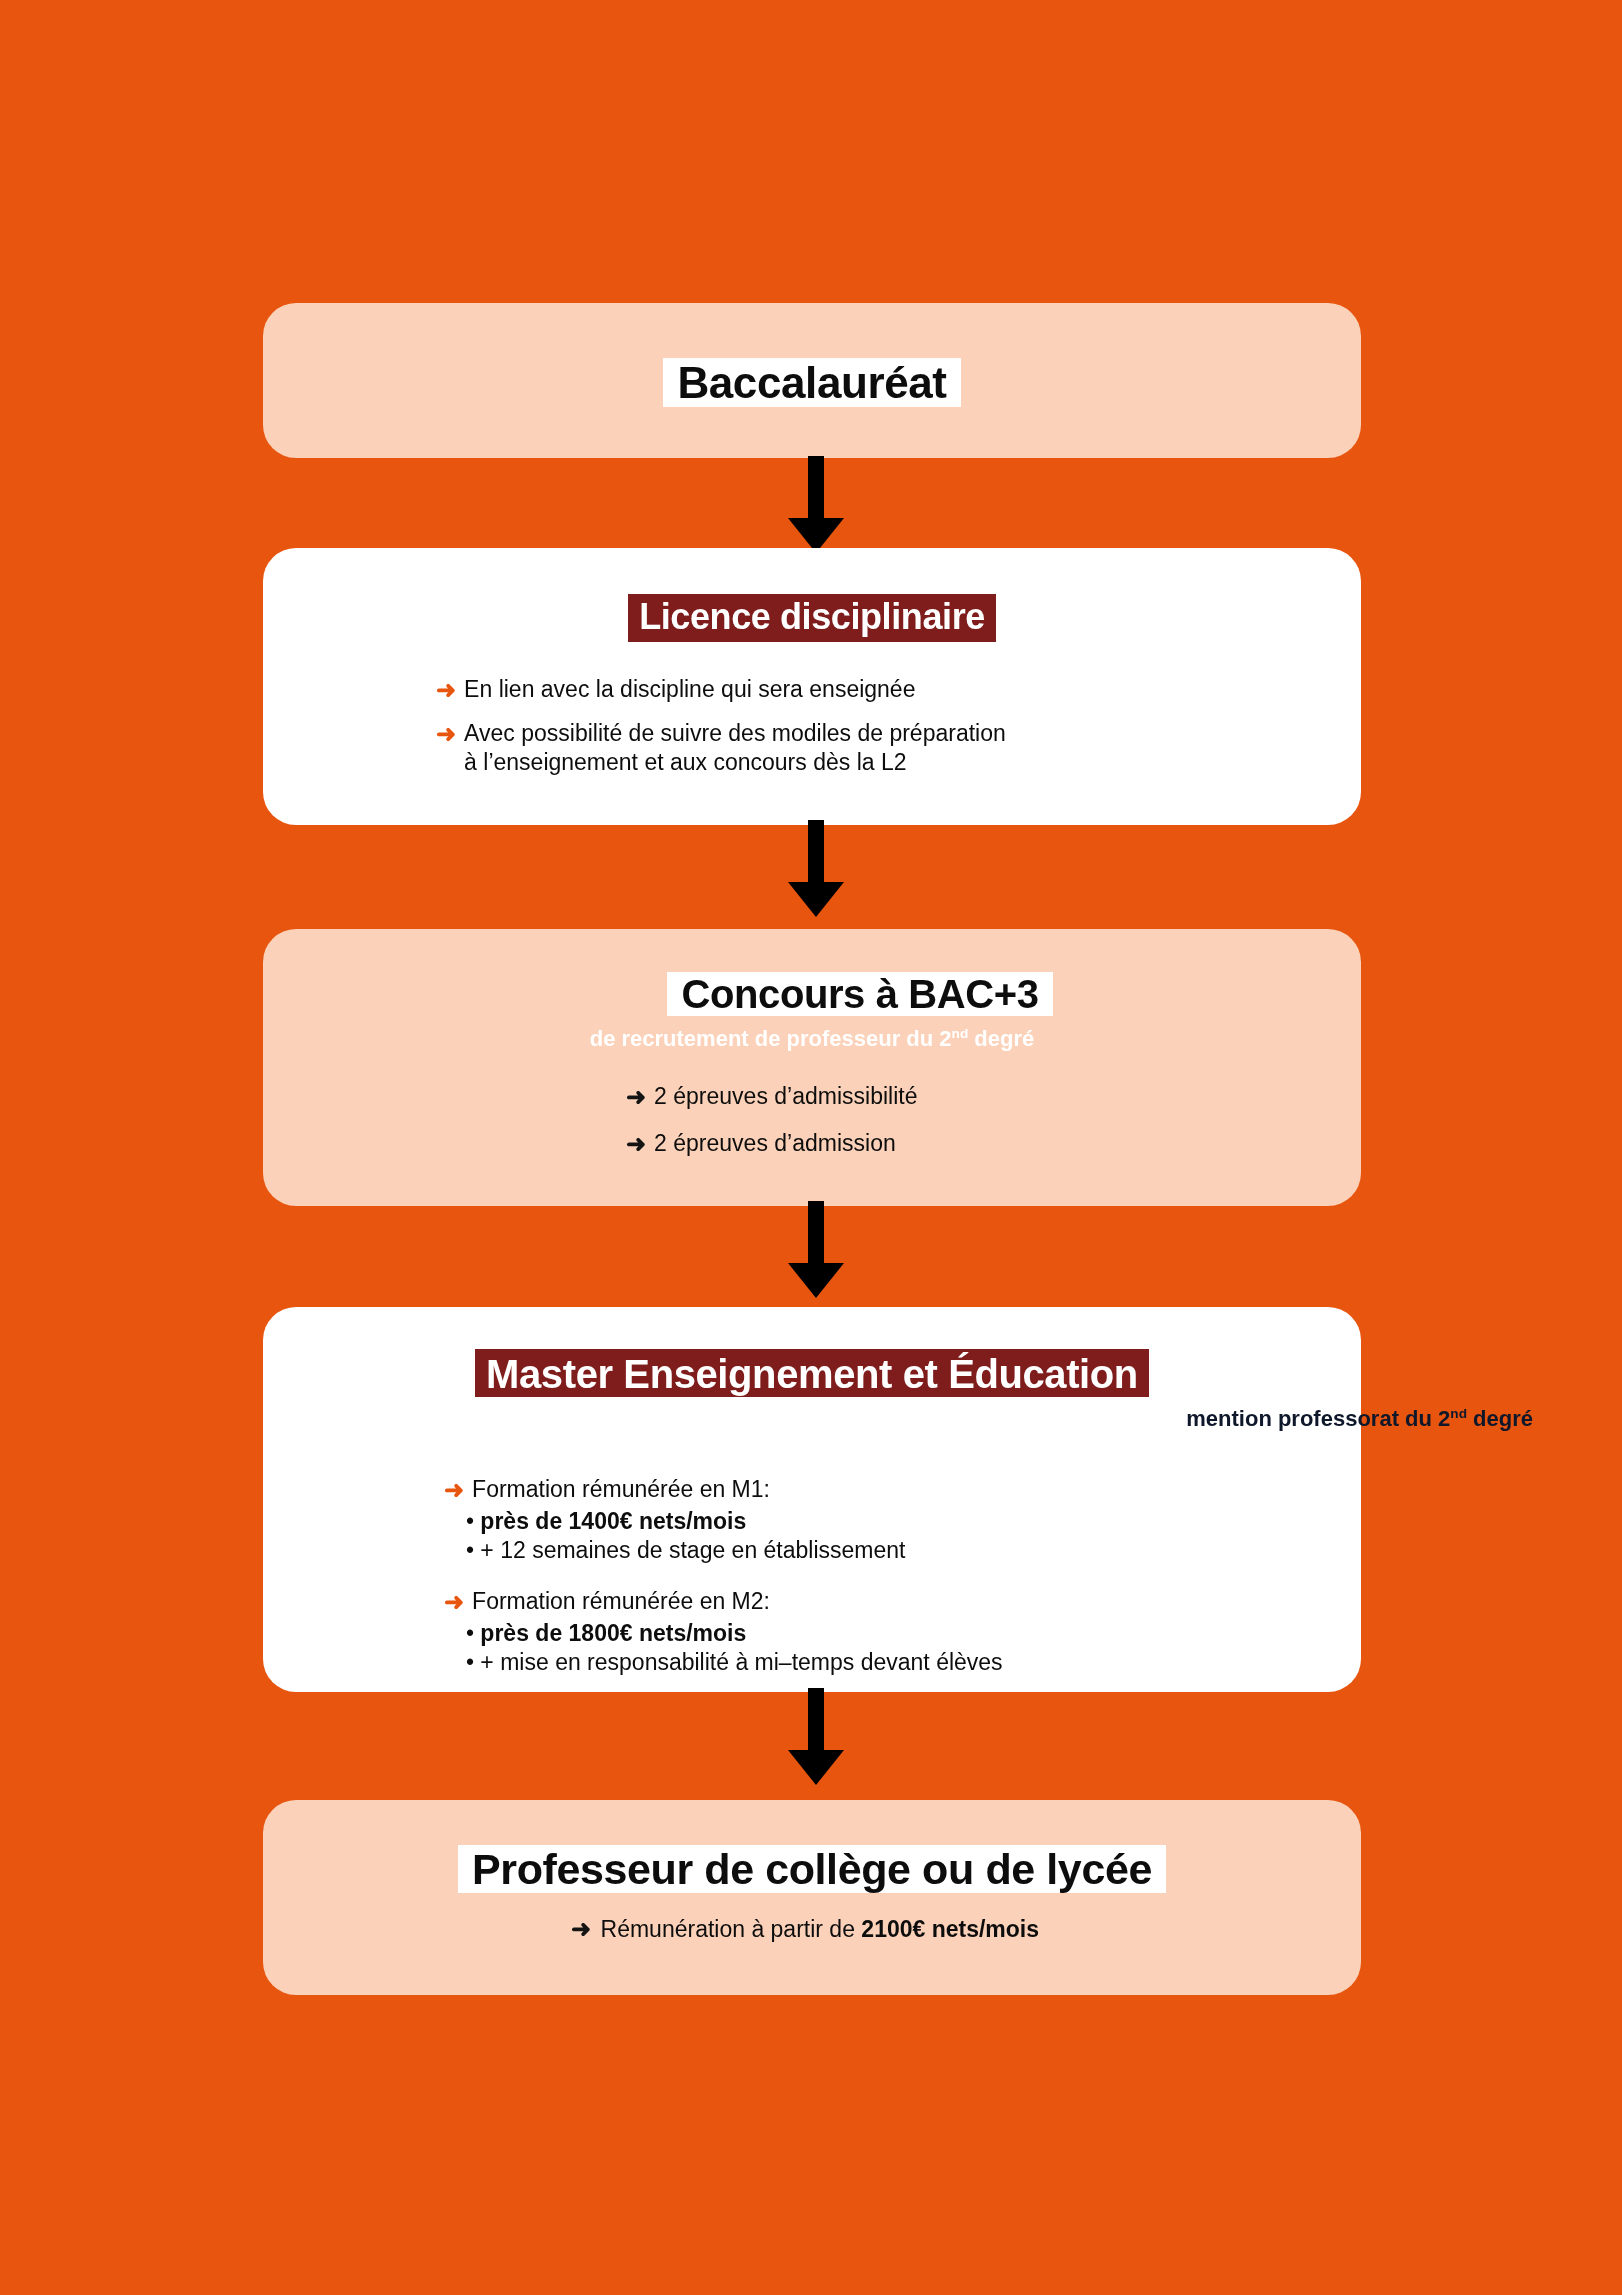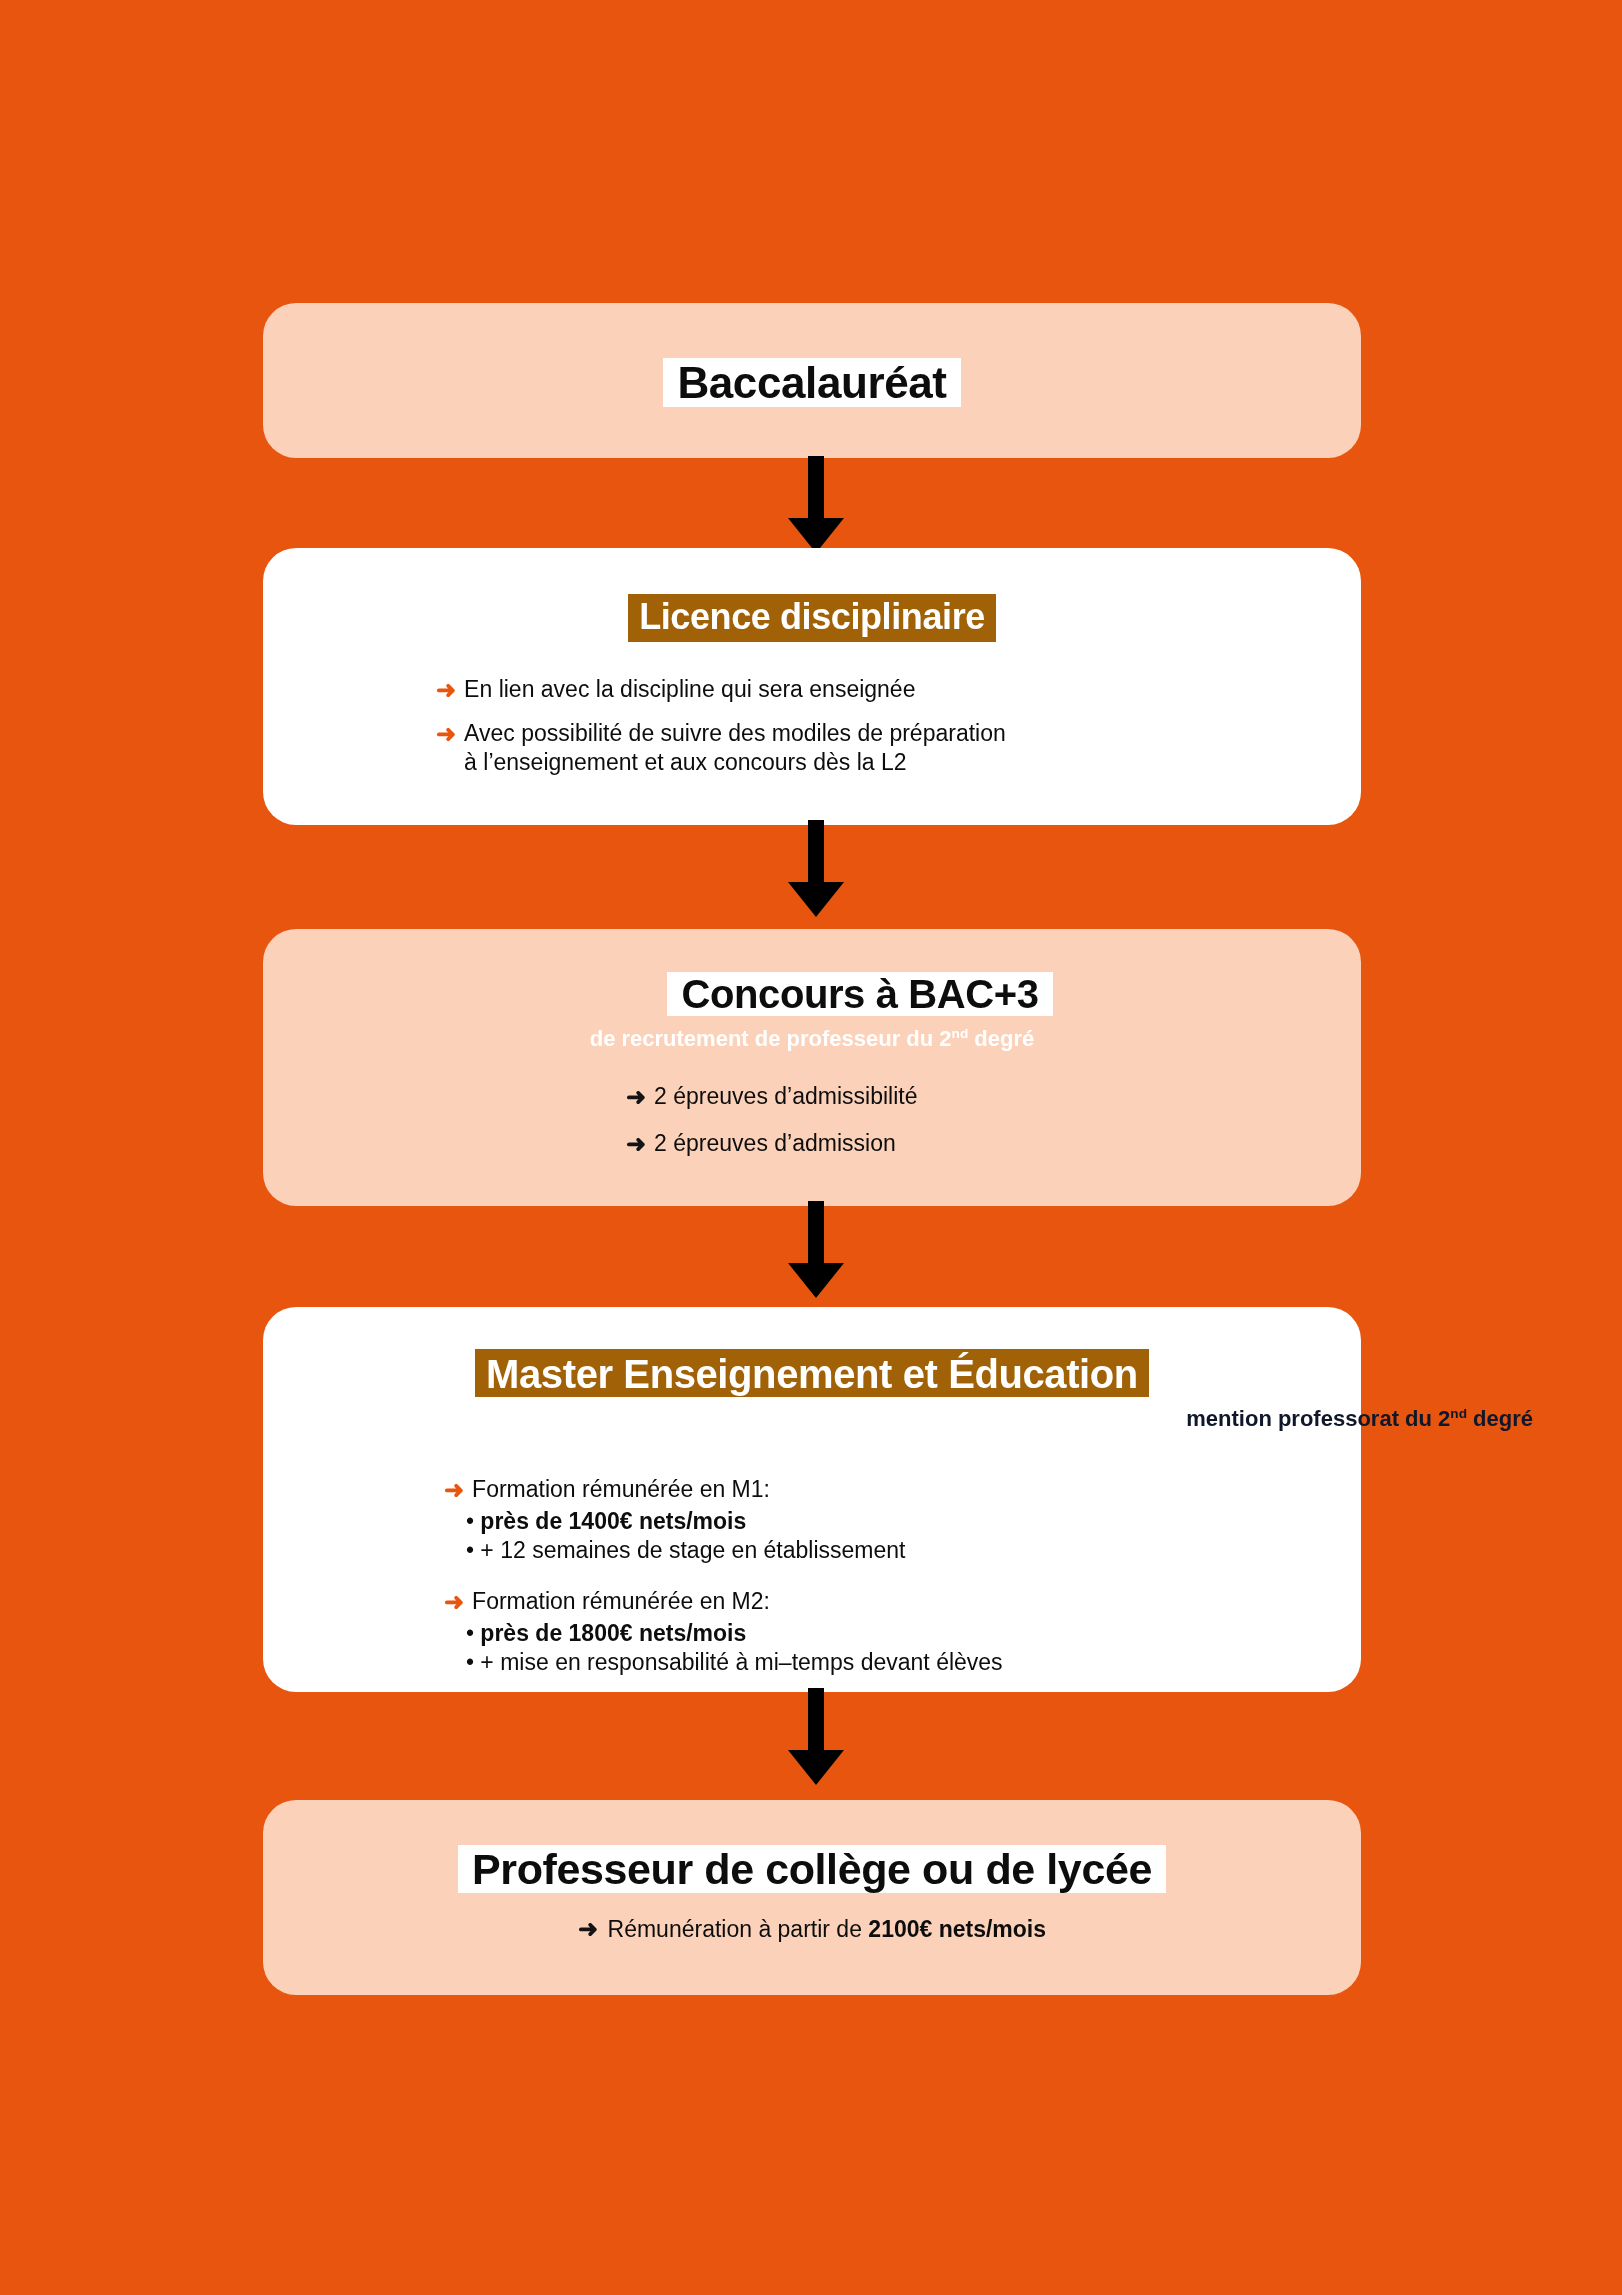--- a/index.html
+++ b/index.html
@@ -111,21 +111,21 @@
 
   
   .banner-wrap {
     position: absolute;
     left: 263px;
     width: 1098px;
     text-align: center;
   }
   .banner {
     display: inline-block;
-    background: #a16207;
+    background: #7f1d1d;
     color: #FFFFFF;
     font-weight: 700;
     letter-spacing: -0.4px;
     line-height: 1.05;
   }
   #banner-licence-wrap { top: 594px; }
   #banner-licence { font-size: 36px; padding: 4px 11px 6.3px 11px; }
 
   #banner-master-wrap { top: 1349px; }
   #banner-master { font-size: 40px; padding: 4px 11px 2px 11px; }
@@ -198,21 +198,21 @@
     width: 824px;
     font-size: 23px;
   }
   #list-master .arrow { font-size: 24px; }
   #list-master .group + .group { margin-top: 20.6px; }
   #list-master .subitems { margin-top: 1.6px; }
 
   
   #list-prof {
     top: 1914px;
-    left: 263px;
+    left: 256px;
     width: 1098px;
     text-align: center;
     font-size: 23px;
   }
   #list-prof .arrow {
     font-size: 24px;
     display: inline-block;
     margin-right: 9.5px;
   }
 </style>

